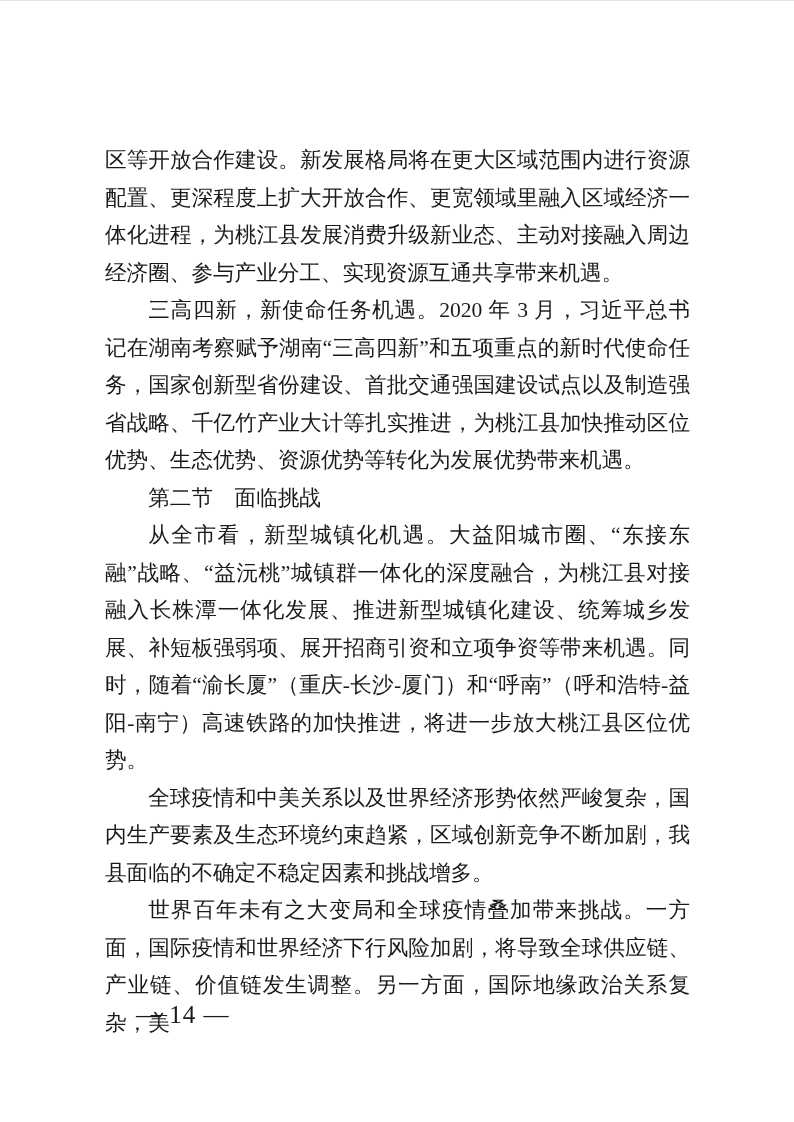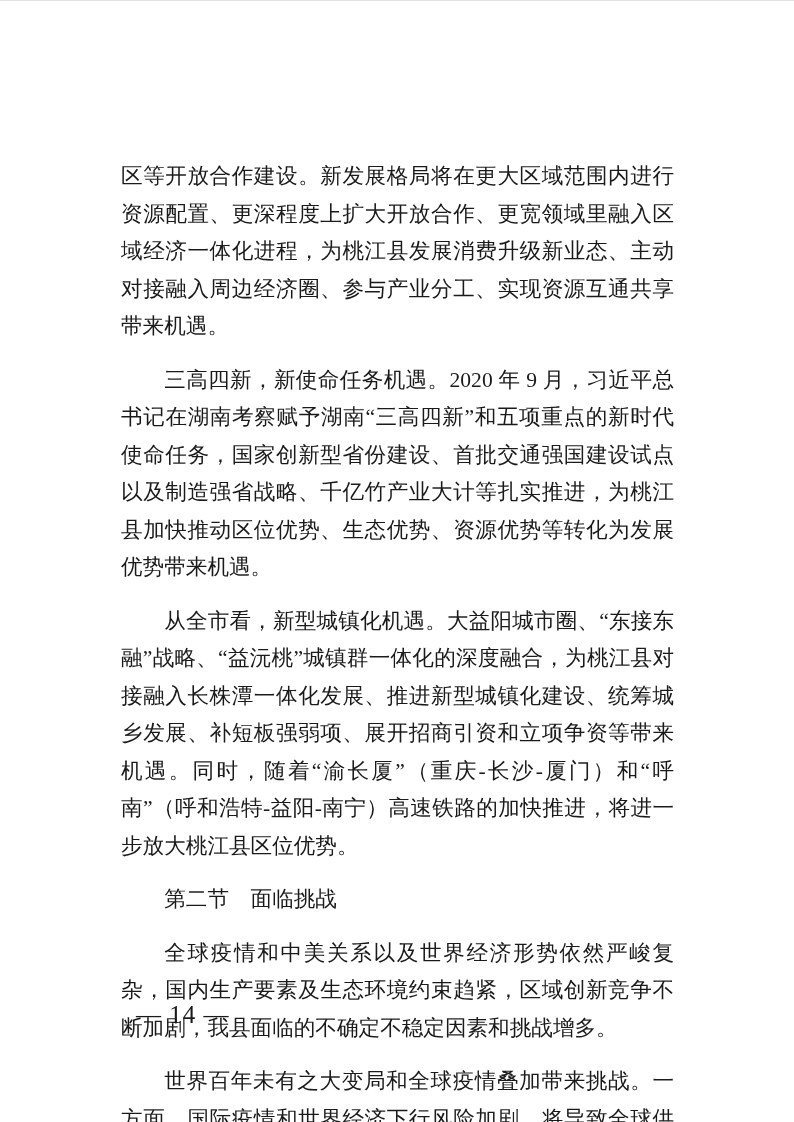--- a/index.html
+++ b/index.html
@@ -22,21 +22,21 @@
     left: 105px;
     top: 141px;
     width: 585px;
     font-size: 21.6px;
     line-height: 37.5px;
     text-align: justify;
     text-justify: inter-character;
     letter-spacing: 0;
   }
   .para {
-    margin: 16px;
+    margin: 0;
     padding: 0;
   }
   .para.indented {
     text-indent: 2em;
   }
   .para.heading {
     text-align: left;
   }
   .run { font-weight: normal; }
   .run.bold { font-weight: normal; }
@@ -49,20 +49,20 @@
     color: #1a1a1a;
     font-family: "Liberation Serif", "DejaVu Serif", serif;
   }
 </style>
 </head>
 <body>
 
 <div class="page">
   <div class="content">
       <p class="para"><span class="run">区等开放合作建设。新发展格局将在更大区域范围内进行资源配置、更深程度上扩大开放合作、更宽领域里融入区域经济一体化进程，为桃江县发展消费升级新业态、主动对接融入周边经济圈、参与产业分工、实现资源互通共享带来机遇。</span></p>
-      <p class="para indented"><span class="run">三高四新，</span><span class="run bold">新使命任务机遇</span><span class="run">。2020 年 9 月，习近平总书记在湖南考察赋予湖南“三高四新”和五项重点的新时代使命任务，国家创新型省份建设、首批交通强国建设试点以及制造强省战略、千亿竹产业大计等扎实推进，为桃江县加快推动区位优势、生态优势、资源优势等转化为发展优势带来机遇。</span></p>
+      <p class="para indented"><span class="run">三高四新，</span><span class="run bold">新使命任务机遇</span><span class="run">。2020 年 3 月，习近平总书记在湖南考察赋予湖南“三高四新”和五项重点的新时代使命任务，国家创新型省份建设、首批交通强国建设试点以及制造强省战略、千亿竹产业大计等扎实推进，为桃江县加快推动区位优势、生态优势、资源优势等转化为发展优势带来机遇。</span></p>
+      <p class="para indented heading"><span class="run">第二节　</span><span class="run bold">面临挑战</span></p>
       <p class="para indented"><span class="run">从全市看，</span><span class="run bold">新型城镇化机遇</span><span class="run">。大益阳城市圈、“东接东融”战略、“益沅桃”城镇群一体化的深度融合，为桃江县对接融入长株潭一体化发展、推进新型城镇化建设、统筹城乡发展、补短板强弱项、展开招商引资和立项争资等带来机遇。同时，随着“渝长厦”（重庆-长沙-厦门）和“呼南”（呼和浩特-益阳-南宁）高速铁路的加快推进，将进一步放大桃江县区位优势。</span></p>
-      <p class="para indented heading"><span class="run">第二节　</span><span class="run bold">面临挑战</span></p>
       <p class="para indented"><span class="run">全球疫情和中美关系以及世界经济形势依然严峻复杂，国内生产要素及生态环境约束趋紧，区域创新竞争不断加剧，我县面临的不确定不稳定因素和挑战增多。</span></p>
       <p class="para indented"><span class="run bold">世界百年未有之大变局和全球疫情叠加带来挑战。</span><span class="run">一方面，国际疫情和世界经济下行风险加剧，将导致全球供应链、产业链、价值链发生调整。另一方面，国际地缘政治关系复杂，美</span></p>
     </div>
   <div class="page-number">— 14 —</div>
 </div>
 
 </body></html>

